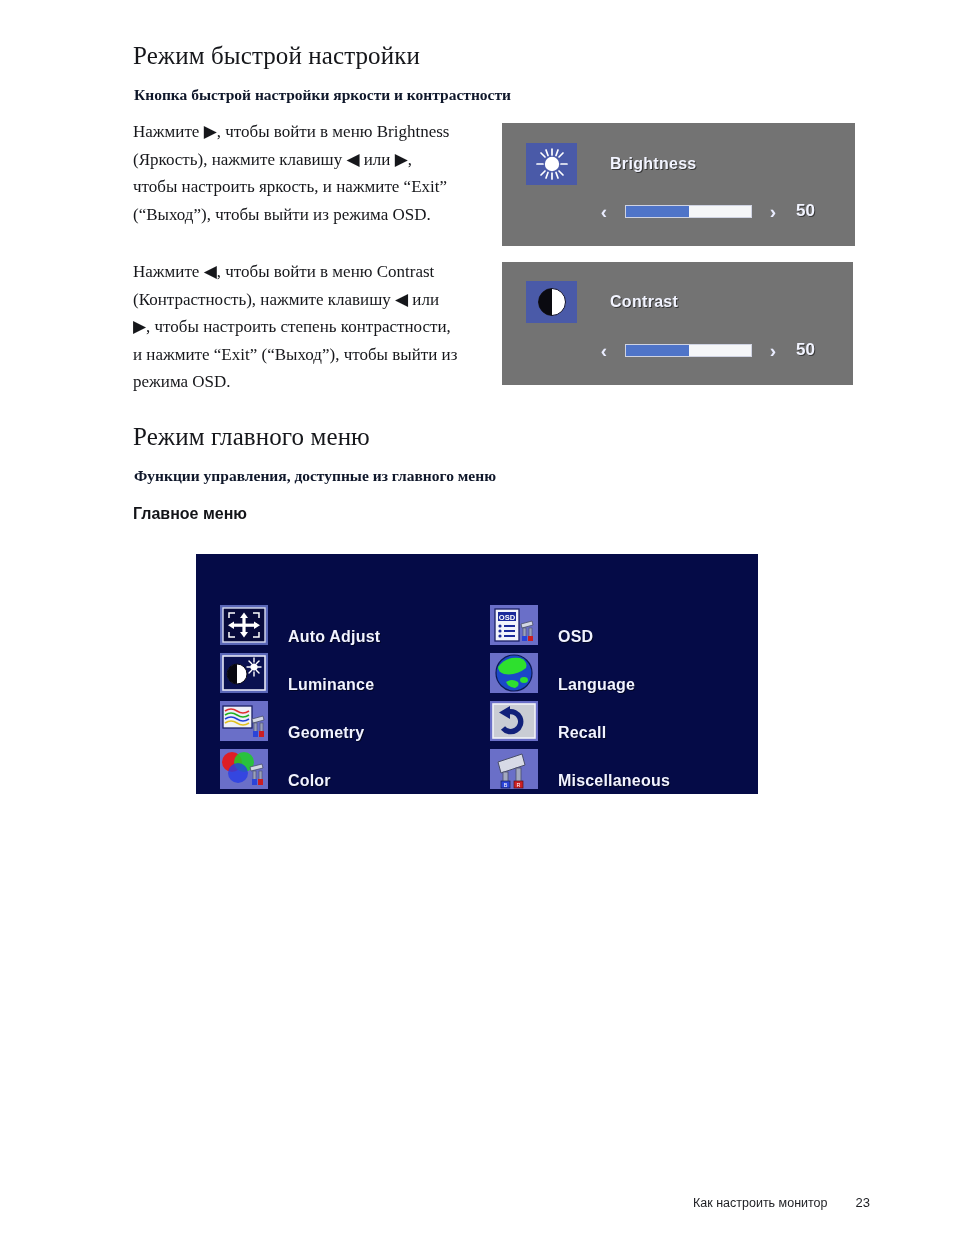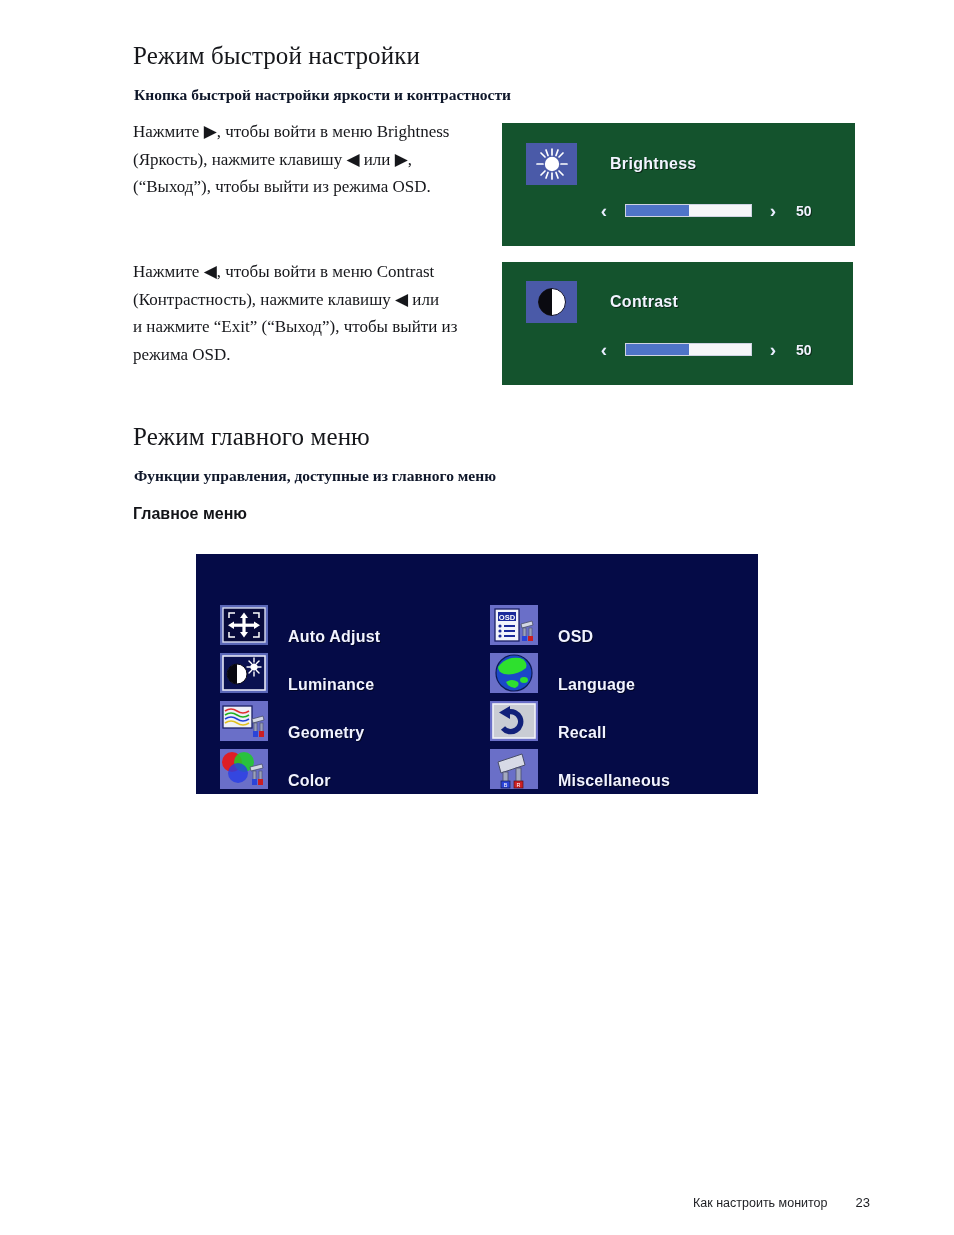--- a/index.html
+++ b/index.html
@@ -63,21 +63,21 @@
     position: absolute;
     font-family: "Liberation Serif", serif;
     font-size: 17px;
     line-height: 27.5px;
     color: #16171b;
   }
 
   
   .osd-panel {
     position: absolute;
-    background: #14532d;
+    background: #737373;
     overflow: hidden;
   }
   .osd-row {
     position: absolute;
     display: flex;
     align-items: center;
   }
   .osd-icon-box {
     width: 51px;
     height: 42px;
@@ -123,21 +123,21 @@
     position: relative;
     overflow: hidden;
   }
   .bar-fill {
     position: absolute;
     left: 0; top: 0; bottom: 0;
     background: #4f74c8;
   }
   .bar-val {
     font-family: "Liberation Sans", sans-serif;
-    font-size: 14px;
+    font-size: 17px;
     font-weight: bold;
     color: #f2f4ff;
     margin-left: 16px;
     text-shadow: 1px 1px 0 rgba(0,0,0,0.5);
   }
 
   
   #main-menu-panel {
     position: absolute;
     left: 196px;
@@ -280,26 +280,28 @@
 
 <div id="page">
 
   <div class="h1" style="left:133px; top:42px;">Режим быстрой настройки</div>
 
   <div class="h2" style="left:134px; top:86px;">Кнопка быстрой настройки яркости и контрастности</div>
 
   <div class="para" style="left:133px; top:118px; width:365px;">
     <div>Нажмите ▶, чтобы войти в меню Brightness</div>
     <div>(Яркость), нажмите клавишу ◀ или ▶,</div>
+    <div>чтобы настроить яркость, и нажмите “Exit”</div>
     <div>(“Выход”), чтобы выйти из режима OSD.</div>
   </div>
 
   <div class="para" style="left:133px; top:258px; width:370px;">
     <div>Нажмите ◀, чтобы войти в меню Contrast</div>
     <div>(Контрастность), нажмите клавишу ◀ или</div>
+    <div>▶, чтобы настроить степень контрастности,</div>
     <div>и нажмите “Exit” (“Выход”), чтобы выйти из</div>
     <div>режима OSD.</div>
   </div>
 
   <div class="osd-panel" style="left:502px; top:123px; width:353px; height:123px;">
 
     <div class="osd-row" style="left:24px; top:20px;">
       <div class="osd-icon-box">
         <svg width="40" height="34" viewBox="0 0 40 34">
           <g stroke="#ffffff" stroke-width="1.7" stroke-linecap="round">

